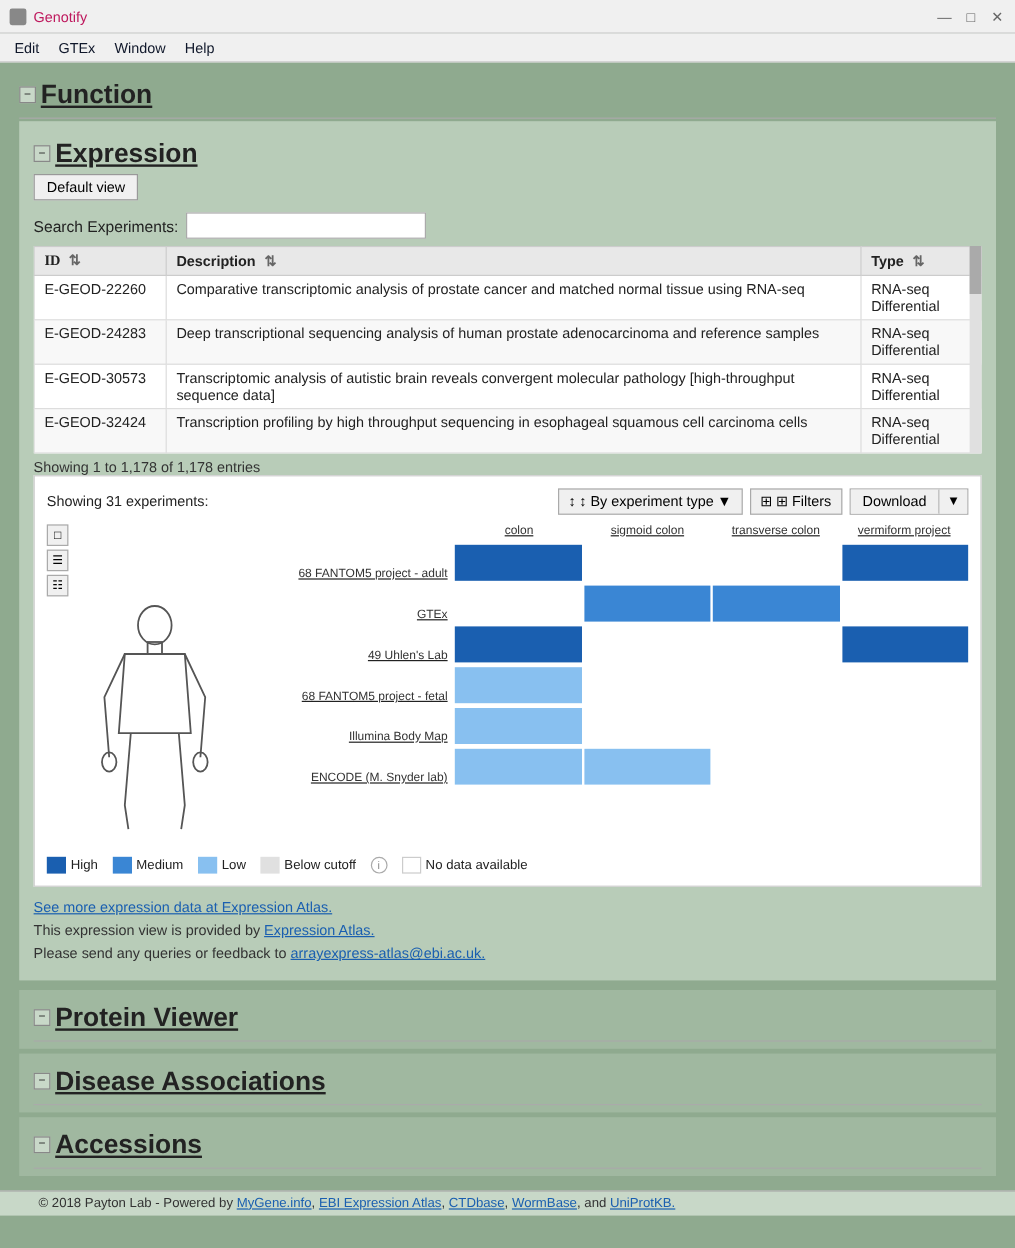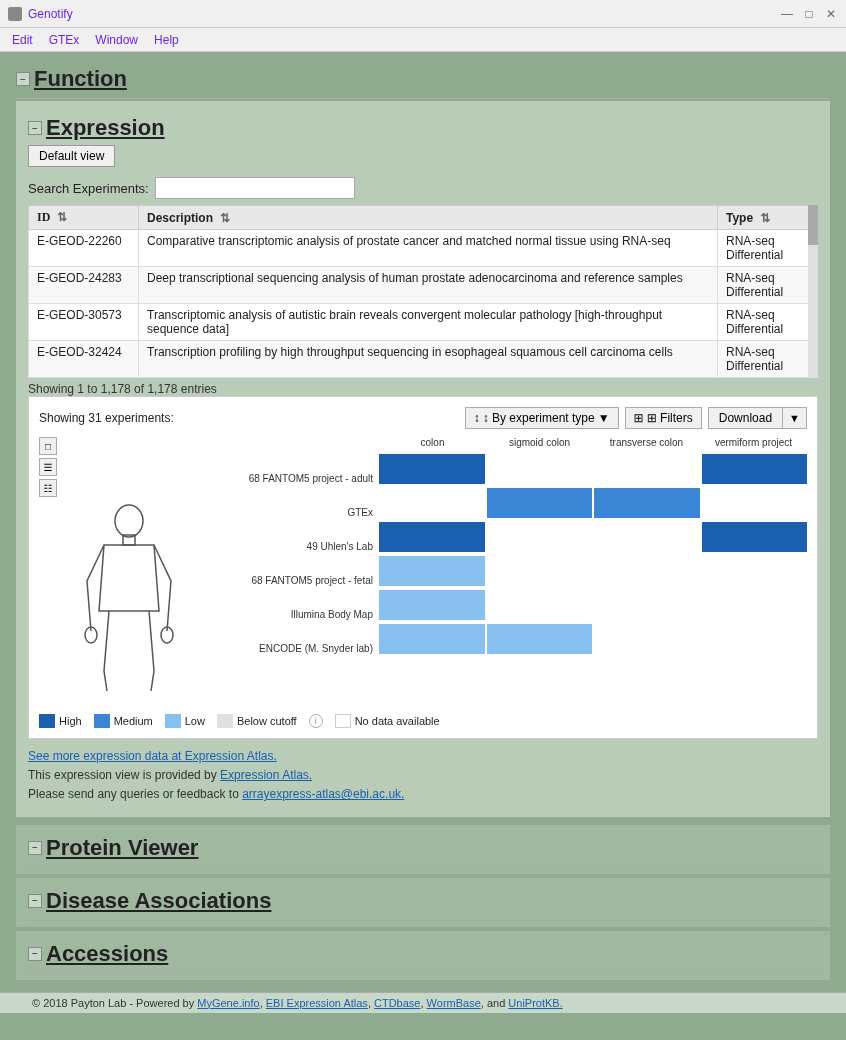--- a/index.html
+++ b/index.html
@@ -19,21 +19,21 @@
       align-items: center;
       padding: 0 8px;
       border-bottom: 1px solid #ccc;
     }
     .titlebar-icon {
       width: 14px; height: 14px;
       background: #888;
       border-radius: 2px;
       margin-right: 6px;
     }
-    .titlebar-title { font-size: 12px; color: #6d28d9; flex: 1; }
+    .titlebar-title { font-size: 12px; color: #be185d; flex: 1; }
     .titlebar-controls { display: flex; gap: 8px; }
     .titlebar-btn {
       width: 14px; height: 14px;
       background: none;
       border: none;
       cursor: pointer;
       font-size: 12px;
       color: #666;
       display: flex; align-items: center; justify-content: center;
     }
@@ -43,21 +43,21 @@
       height: 24px;
       display: flex;
       align-items: center;
       border-bottom: 1px solid #ccc;
       padding: 0 4px;
     }
     .menu-item {
       padding: 2px 8px;
       font-size: 12px;
       cursor: pointer;
-      color: #6d28d9;
+      color: #0f172a;
     }
 
     
     .main-content {
       padding: 8px 16px;
     }
 
     
     .section-header {
       display: flex;
@@ -228,20 +228,21 @@
     
     .body-svg-container {
       width: 120px;
       margin: 0 auto;
     }
 
     
     .heatmap-grid-area {
       flex: 1;
       overflow: hidden;
+      text-decoration: underline;
     }
     .heatmap-col-headers {
       display: flex;
       margin-left: 0;
     }
     .heatmap-col-label {
       font-size: 10px;
       text-align: center;
       color: #333;
       flex: 1;

